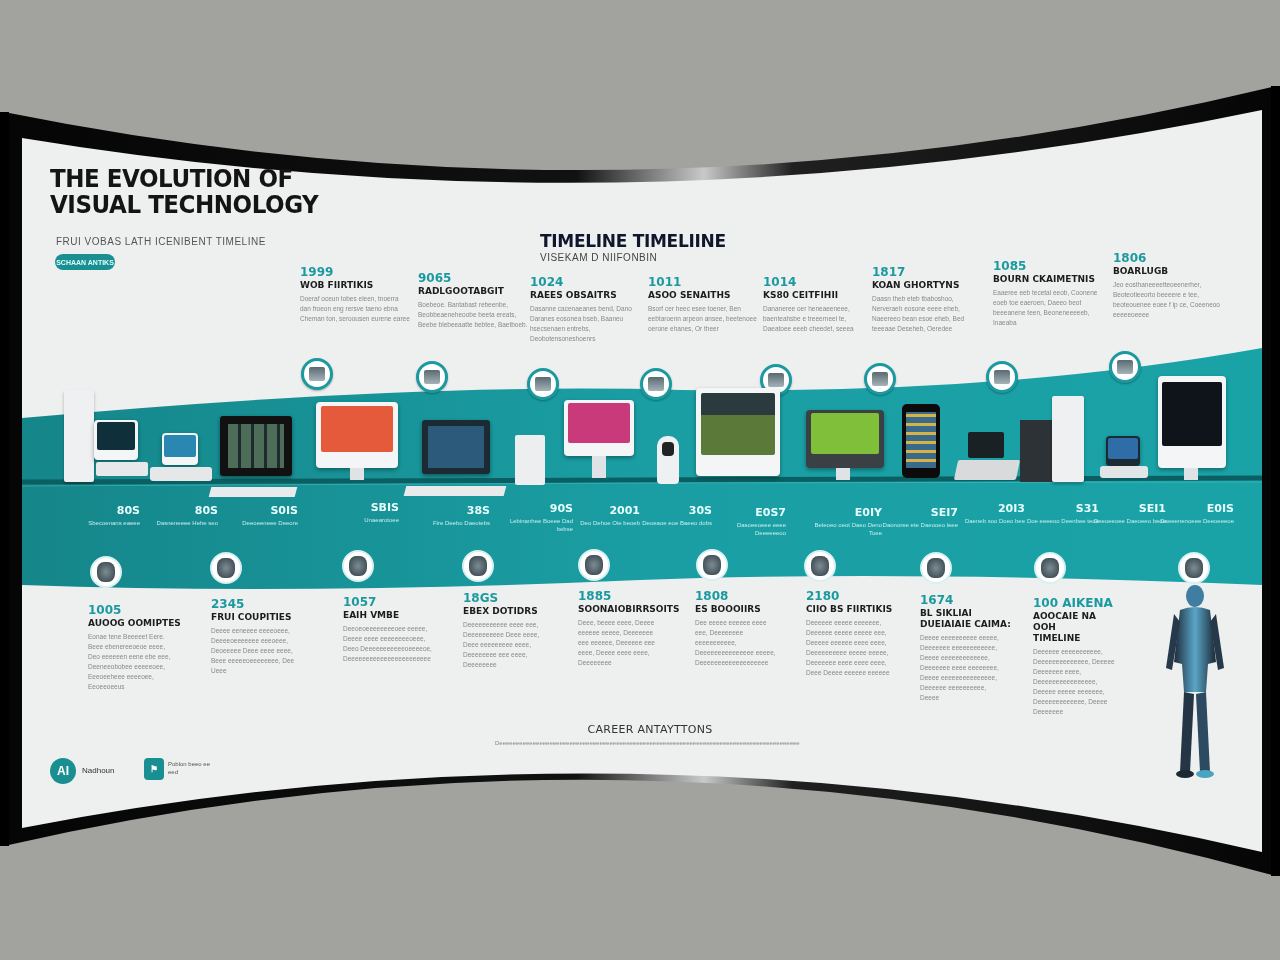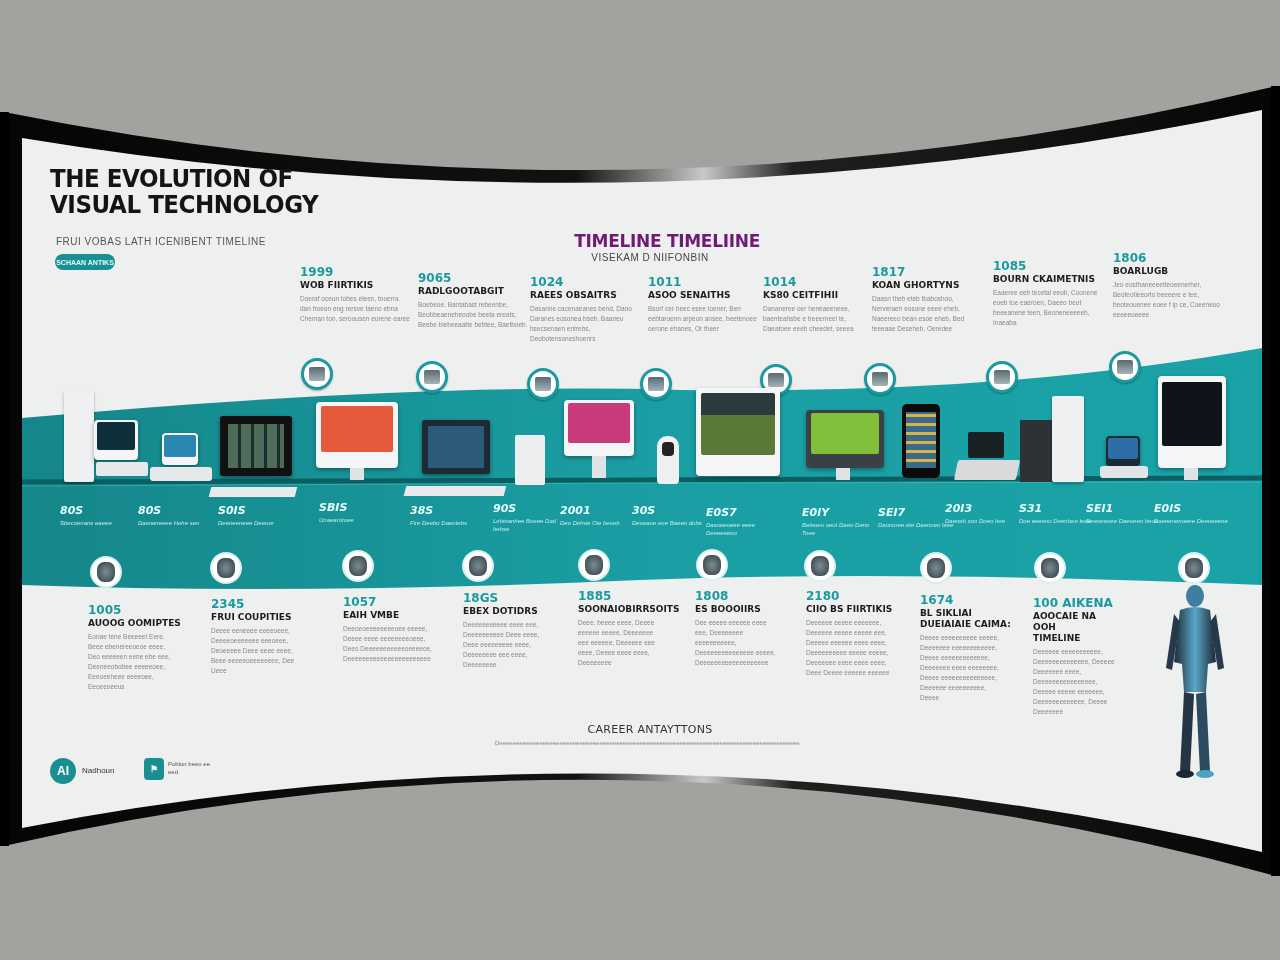--- a/index.html
+++ b/index.html
@@ -2,27 +2,27 @@
 <html><head>
 <meta charset="utf-8">
 <style>
   html,body{margin:0;padding:0;}
   body{width:1280px;height:960px;background:#a2a29f;position:relative;overflow:hidden;font-family:"Liberation Sans",sans-serif;}
   .frame-svg{position:absolute;left:0;top:0;width:1280px;height:960px;}
   .abs{position:absolute;}
   .title{left:50px;top:166px;font-family:"DejaVu Sans",sans-serif;font-weight:bold;color:#141414;font-size:25px;line-height:26px;letter-spacing:-0.5px;transform:scaleX(0.92);transform-origin:left top;}
   .subtitle{left:56px;top:236px;font-size:10px;color:#555;letter-spacing:0.5px;}
   .pill{left:55px;top:254px;width:60px;height:16px;border-radius:9px;background:#1a8f92;color:#dff;font-size:7px;display:flex;align-items:center;justify-content:center;font-weight:bold;}
-  .center-title{left:540px;top:231px;width:220px;text-align:right;font-family:"DejaVu Sans",sans-serif;font-weight:bold;font-size:17px;color:#701a75;letter-spacing:-0.3px;}
-  .center-sub{left:540px;top:252px;width:220px;text-align:center;font-size:10px;color:#444;letter-spacing:0.5px;}
+  .center-title{left:540px;top:231px;width:220px;text-align:left;font-family:"DejaVu Sans",sans-serif;font-weight:bold;font-size:17px;color:#0f172a;letter-spacing:-0.3px;}
+  .center-sub{left:540px;top:252px;width:220px;font-size:10px;color:#444;letter-spacing:0.5px;}
   .top-item{width:110px;}
   .yr{font-family:"DejaVu Sans",sans-serif;font-weight:bold;color:#1a9aa0;font-size:12px;line-height:13px;}
   .hd{font-family:"DejaVu Sans",sans-serif;font-weight:bold;color:#1d1d1d;font-size:9px;line-height:11px;margin-top:1px;}
   .body-txt{color:#888;font-size:6.5px;line-height:10px;margin-top:3px;}
-  .band-label{text-align:left;width:80px;color:#e8ffff;font-style:italic;}
+  .band-label{text-align:right;width:80px;color:#e8ffff;}
   .band-label .y{font-family:"DejaVu Sans",sans-serif;font-weight:bold;font-size:11px;}
   .band-label .s{font-size:6px;line-height:8px;color:#c5eeee;margin-top:2px;}
   .circ{width:26px;height:26px;border-radius:50%;background:#fff;border:3px solid #1a9aa0;box-shadow:0 1px 2px rgba(0,0,0,.3);display:flex;align-items:center;justify-content:center;}
   .circ span{display:block;width:16px;height:14px;background:linear-gradient(#5a6a72,#a5b3b8);border-radius:2px;}
   .circ-dark{width:28px;height:28px;border-radius:50%;background:#fff;border:2px solid #d9f0f0;display:flex;align-items:center;justify-content:center;}
   .circ-dark span{display:block;width:18px;height:20px;border-radius:40%;background:radial-gradient(#7d8c93,#2f3b42);}
   .bottom-item{width:120px;}
   .bottom-item .yr{font-size:12px;}
   .bottom-item .hd{font-size:9px;}
   .device{position:absolute;}

